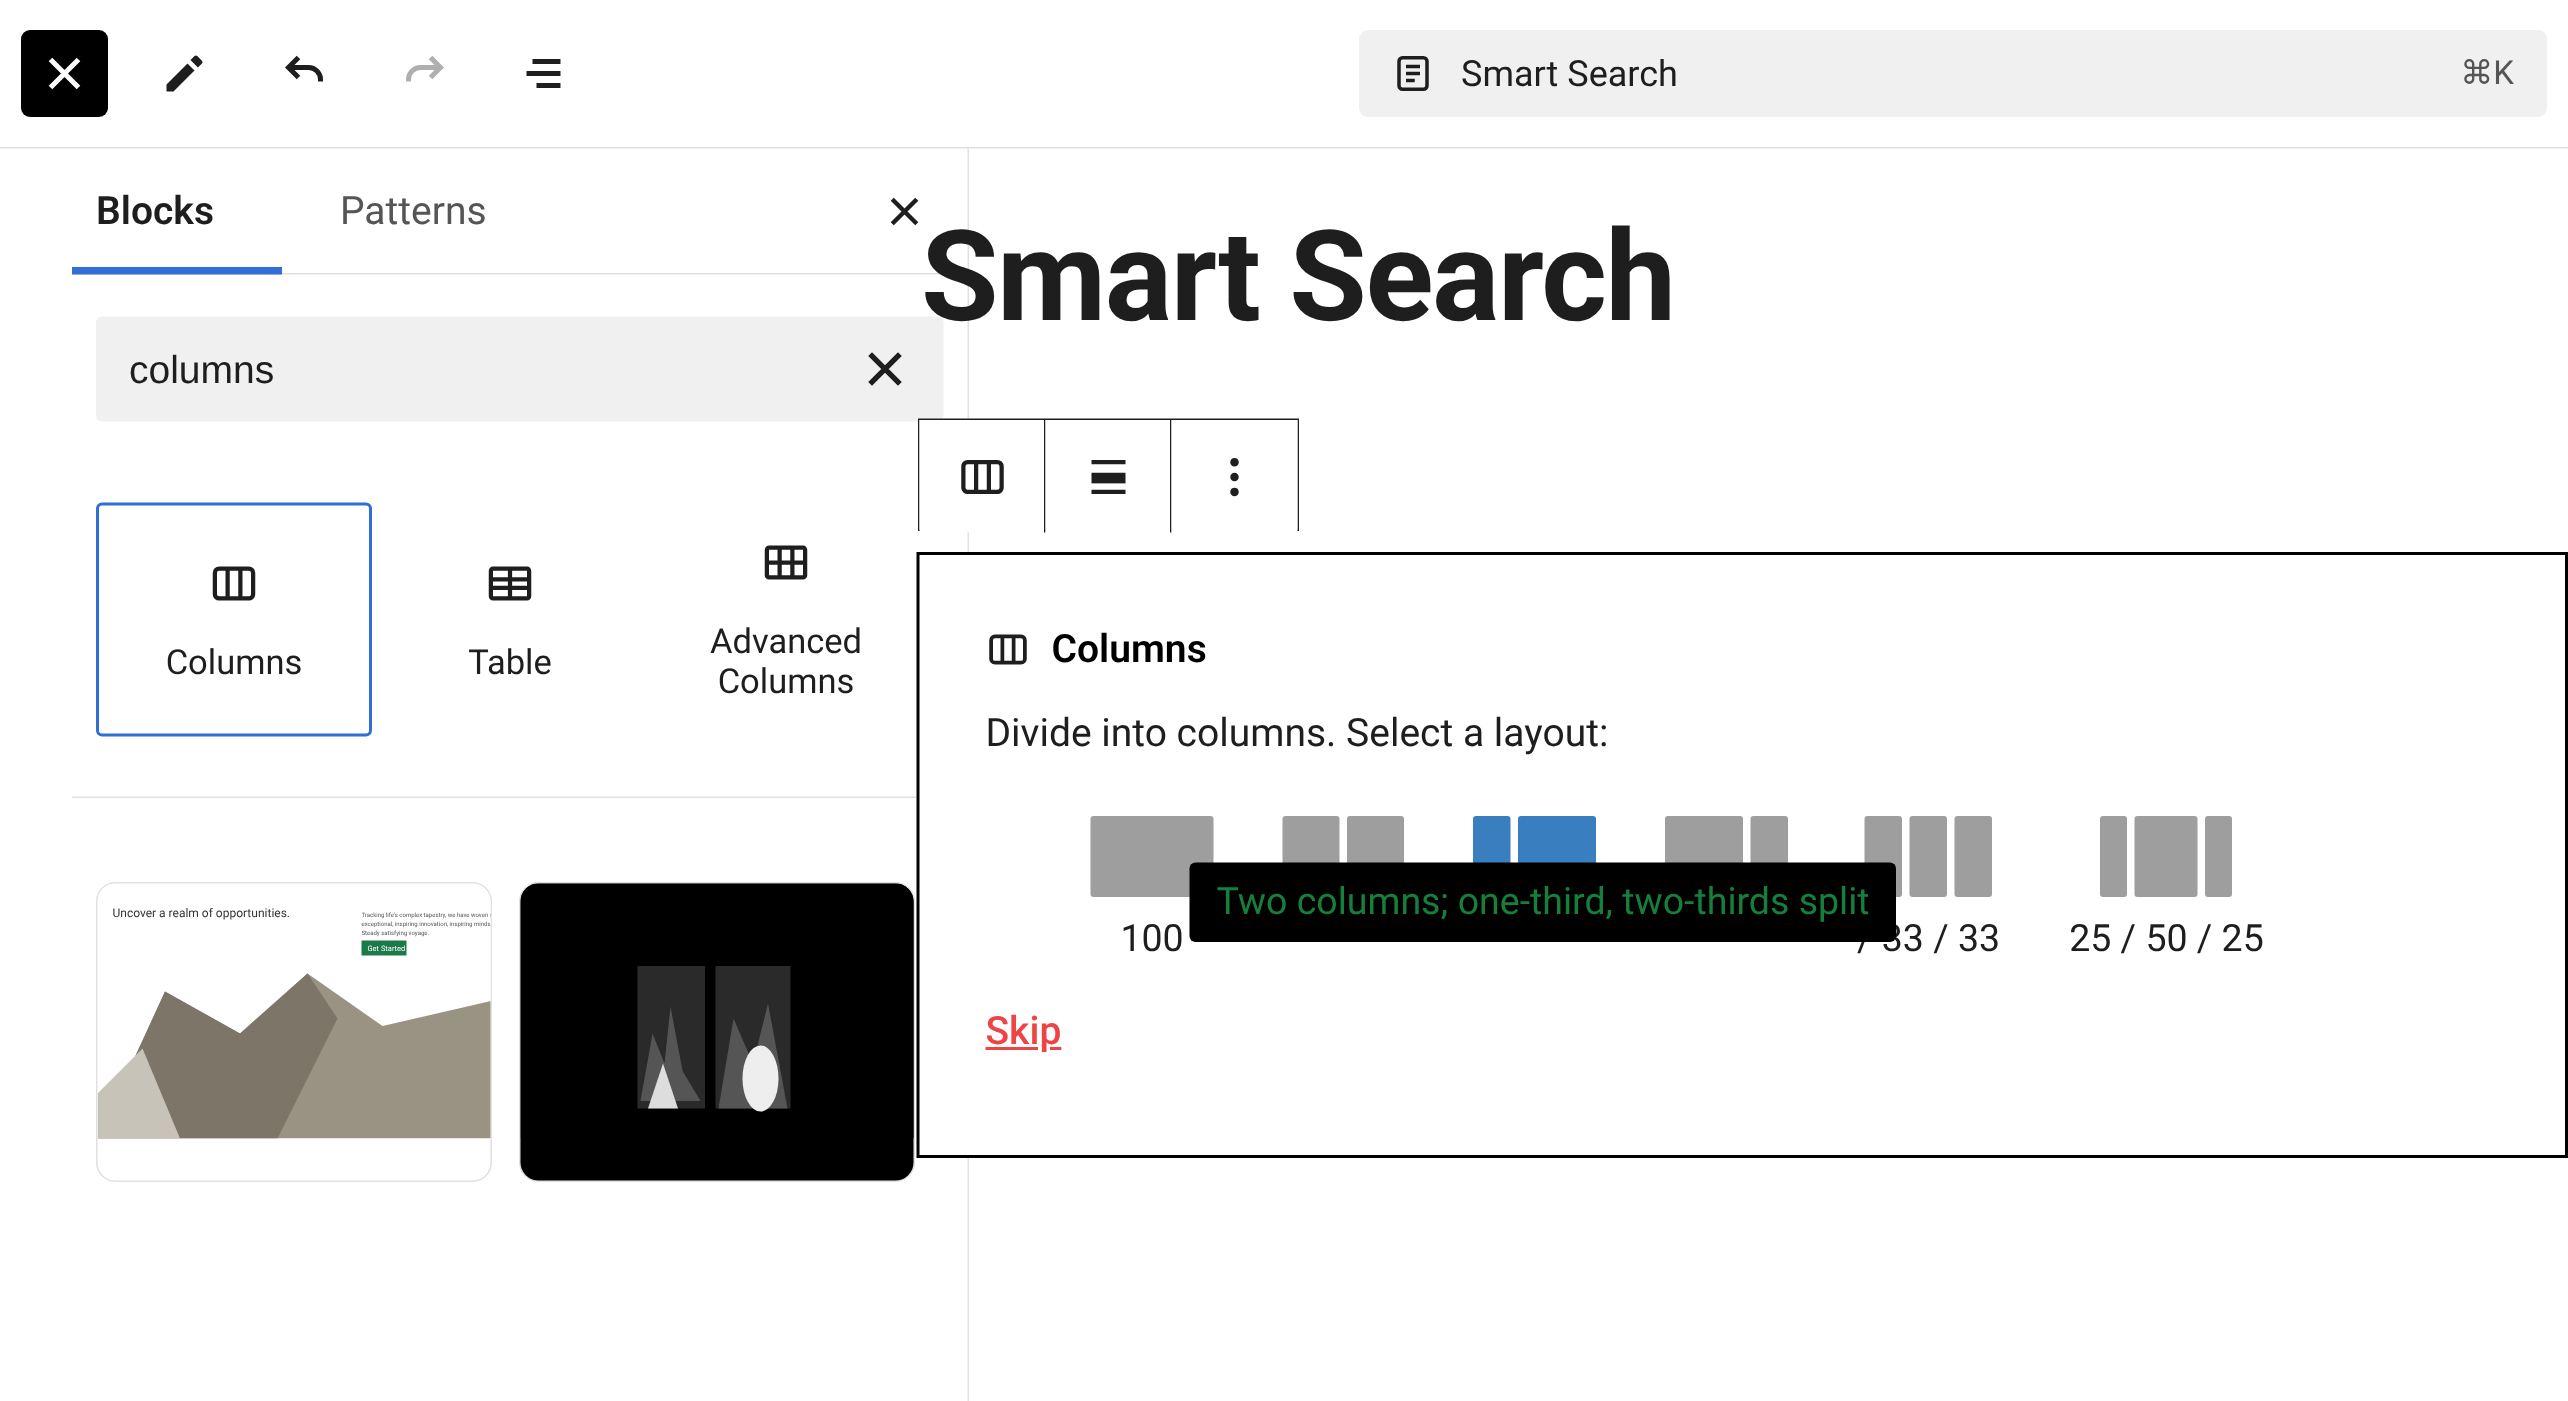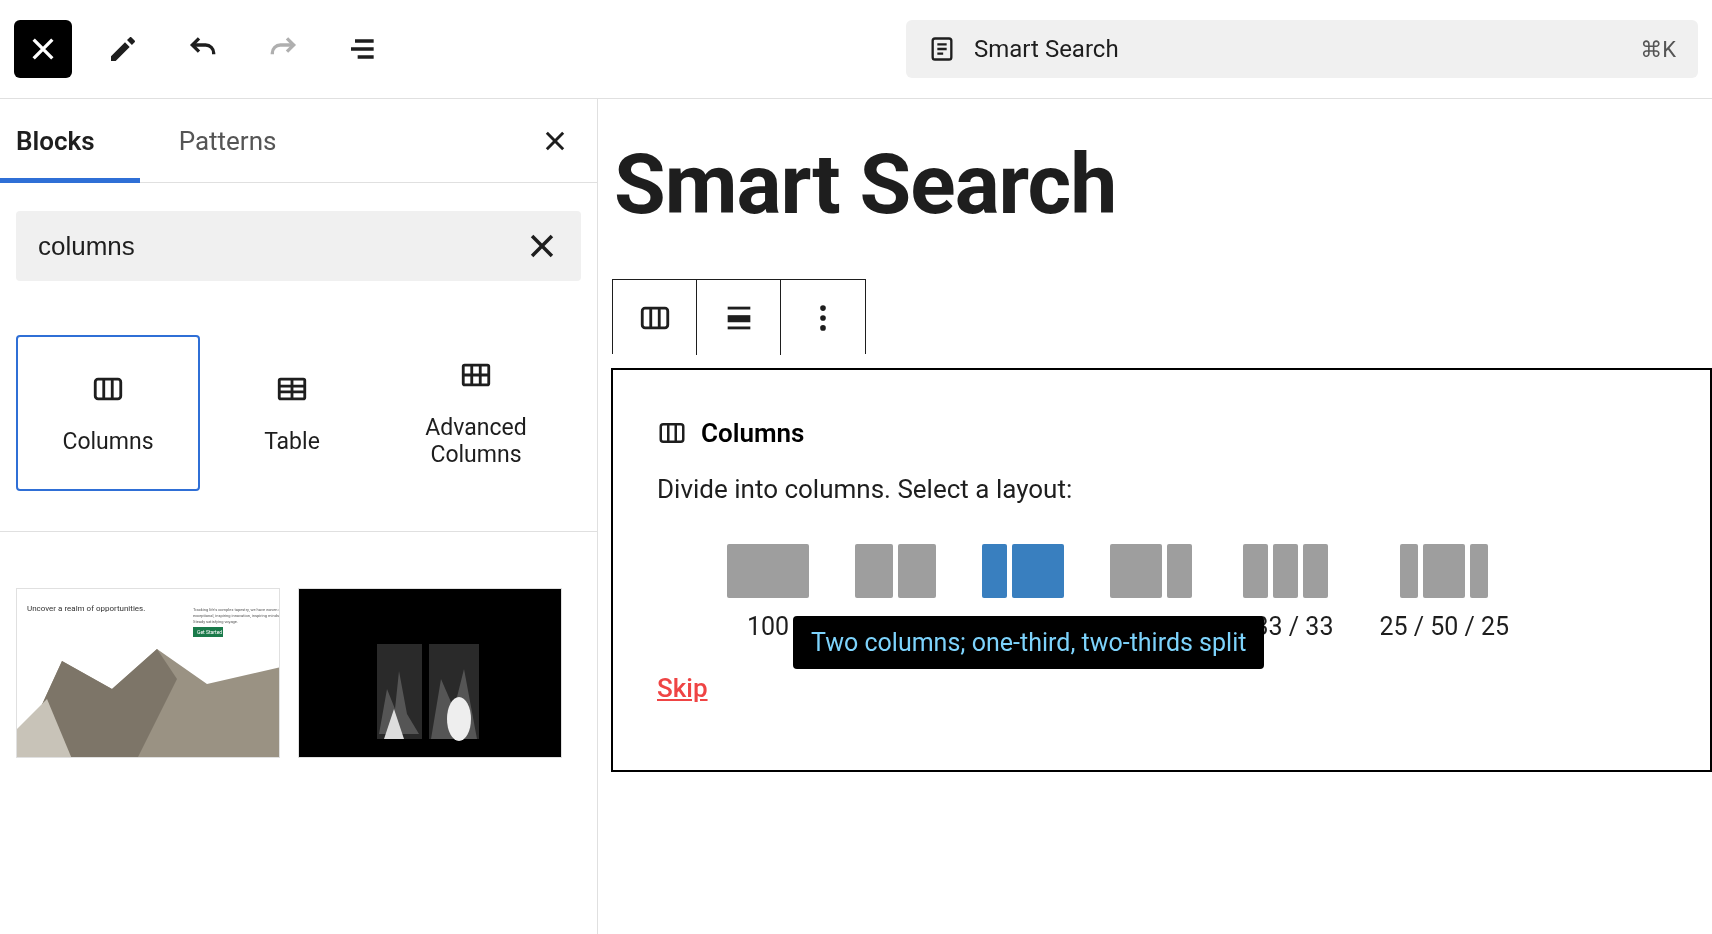--- a/index.html
+++ b/index.html
@@ -5,21 +5,21 @@
   * { box-sizing: border-box; margin: 0; padding: 0; }
   body { font-family: -apple-system, BlinkMacSystemFont, "Segoe UI", Roboto, sans-serif; color:#1e1e1e; background:#fff; overflow:hidden; }
   .topbar { height:99px; display:flex; align-items:center; border-bottom:1px solid #e0e0e0; padding:0 14px; }
   .tool-buttons { display:flex; gap:22px; align-items:center; }
   .tool-btn { width:58px; height:58px; border:none; background:transparent; border-radius:6px; display:flex; align-items:center; justify-content:center; cursor:pointer; }
   .tool-btn.primary { background:#000; color:#fff; }
   .tool-btn svg { width:32px; height:32px; }
   .smart-search { margin-left:auto; flex:0 0 792px; height:58px; background:#f0f0f0; border-radius:6px; display:flex; align-items:center; padding:0 22px; color:#1e1e1e; font-size:24px; }
   .smart-search .ss-icon { margin-right:18px; display:flex; }
   .smart-search .ss-shortcut { margin-left:auto; color:#555; font-size:22px; }
-  .main { display:flex; height:calc(100vh - 99px); }
+  .main { display:flex; height:calc(100vh - 99px);margin-left:48px; }
 
   
   .inserter { width:598px; border-right:1px solid #e0e0e0; display:flex; flex-direction:column; overflow:hidden; }
   .tabs-row { display:flex; align-items:center; border-bottom:1px solid #e0e0e0; height:84px; position:relative; }
   .tab { flex:0 0 auto; padding:0 28px; height:84px; display:flex; align-items:center; font-size:26px; color:#555; cursor:pointer; }
   .tab:nth-child(1){ padding-left:16px; padding-right:40px;}
   .tab:nth-child(2){ padding:0 44px;}
   .tab:nth-child(3){ padding:0 50px;}
   .tab.active { color:#1e1e1e; font-weight:600; }
   .tab-underline { position:absolute; bottom:-1px; left:0; width:140px; height:5px; background:#2f6fd6; }
@@ -32,21 +32,21 @@
   .search-box .clear { width:34px; height:34px; background:transparent; border:none; cursor:pointer; display:flex; align-items:center; justify-content:center; }
 
   .blocks-grid { display:flex; gap:0; padding:54px 16px 40px 16px; flex-wrap:wrap; }
   .block-item { width:184px; height:156px; display:flex; flex-direction:column; align-items:center; justify-content:center; gap:22px; border:2px solid transparent; border-radius:4px; cursor:pointer; font-size:23px; color:#1e1e1e; text-align:center; padding:10px 6px; }
   .block-item.selected { border-color:#2f6fd6; }
   .block-item svg { width:34px; height:34px; }
 
   .patterns-section { border-top:1px solid #e0e0e0; padding:56px 16px 0 16px; }
   .pattern-row { display:flex; gap:18px; }
   .pattern-card { width:264px; }
-  .pattern-thumb { width:264px; height:170px; border:1px solid #e0e0e0; border-radius:0; overflow:hidden; position:relative; background:#fff;}
+  .pattern-thumb { width:264px; height:200px; border:1px solid #e0e0e0; border-radius:13px; overflow:hidden; position:relative; background:#fff;}
   .pattern-label { margin-top:14px; font-size:24px; color:#1e1e1e; }
 
   
   .canvas { flex:1; position:relative; padding:0; overflow:hidden; }
   .page-title-big { position:absolute; left:614px; top:135px; font-size:84px; font-weight:700; color:#1e1e1e; letter-spacing:-1px; }
 
   .block-toolbar { position:absolute; left:612px; top:279px; height:75px; border:1px solid #1e1e1e; display:flex; background:#fff; }
   .bt-btn { width:84px; height:75px; border:none; border-right:1px solid #1e1e1e; background:#fff; display:flex; align-items:center; justify-content:center; cursor:pointer; }
   .bt-btn:last-child { border-right:none; }
   .bt-btn svg { width:34px; height:34px; }
@@ -55,21 +55,21 @@
   .cp-header { display:flex; align-items:center; gap:14px; font-size:26px; font-weight:600; margin-bottom:26px; color:#000;}
   .cp-instruction { font-size:26px; margin-bottom:40px; color:#1e1e1e; }
   .layouts { display:flex; gap:46px; align-items:flex-start; margin-left:70px; }
   .layout-opt { display:flex; flex-direction:column; align-items:center; gap:14px; cursor:pointer; position:relative;}
   .layout-vis { height:54px; display:flex; gap:5px; }
   .col { background:#9e9e9e; height:54px; border-radius:2px; }
   .layout-opt.hover .col { background:#397fbf; }
   .layout-label { font-size:25px; color:#1e1e1e; white-space:nowrap;}
   .skip-link { display:inline-block; margin-top:32px; font-size:26px; color:#ef4444; text-decoration:underline; font-weight:500;}
 
-  .tooltip { position:absolute; left:793px; top:616px; background:#000; color:#7dd3fc; font-size:25px; padding:12px 18px; border-radius:4px; white-space:nowrap; z-index:20;}
+  .tooltip { position:absolute; left:793px; top:575px; background:#000; color:#15803d; font-size:25px; padding:12px 18px; border-radius:4px; white-space:nowrap; z-index:20;}
 </style>
 </head>
 <body>
 
 <div class="topbar">
   <div class="tool-buttons">
     <button class="tool-btn primary">
       <svg viewBox="0 0 24 24" fill="none" stroke="white" stroke-width="2.5">
           <path d="M5 5l14 14M19 5L5 19"></path>
         </svg>

